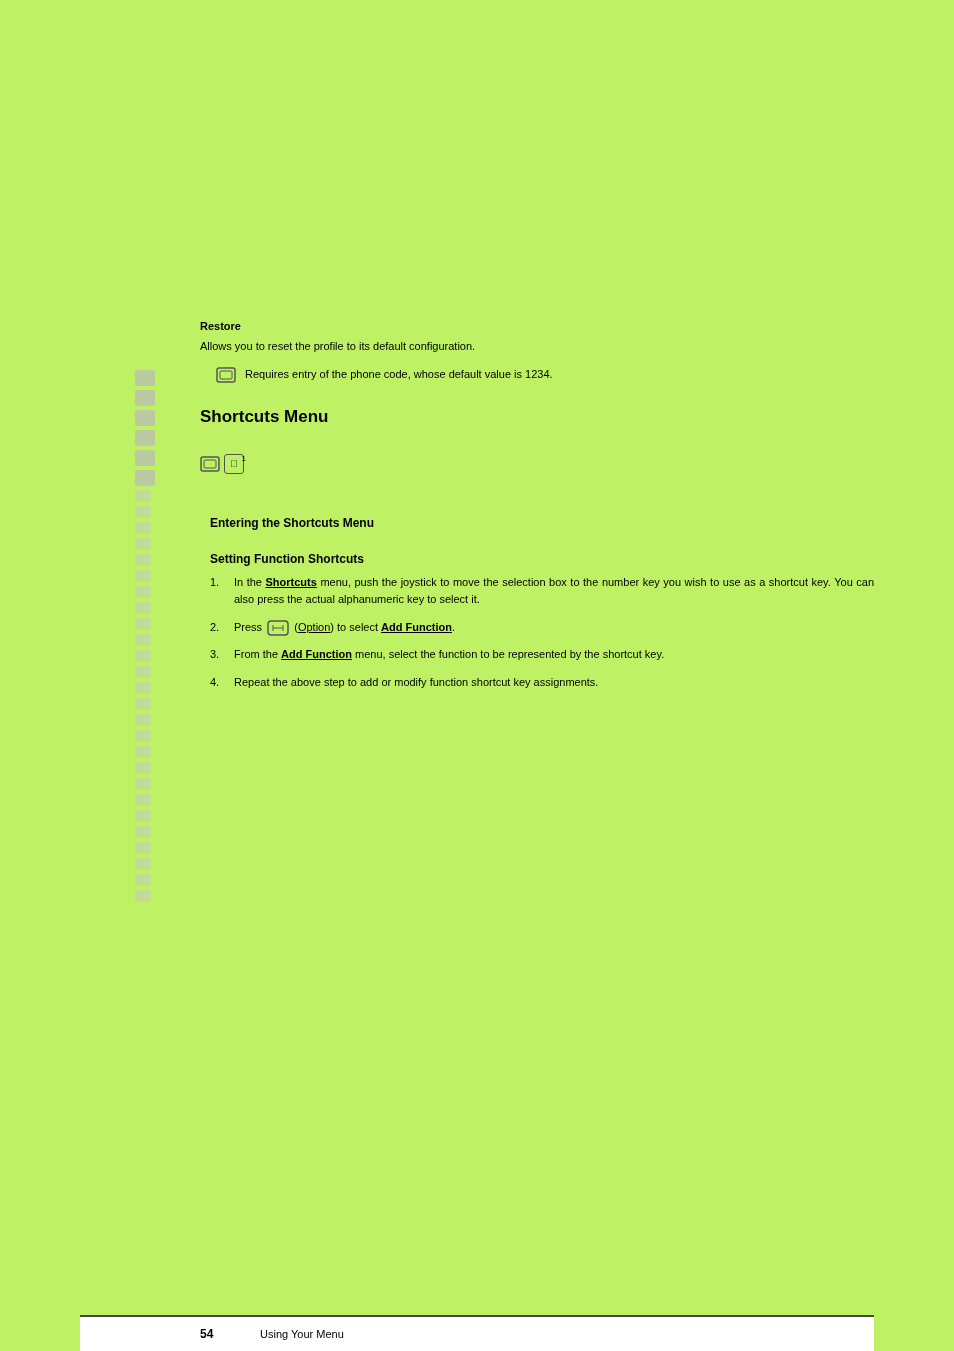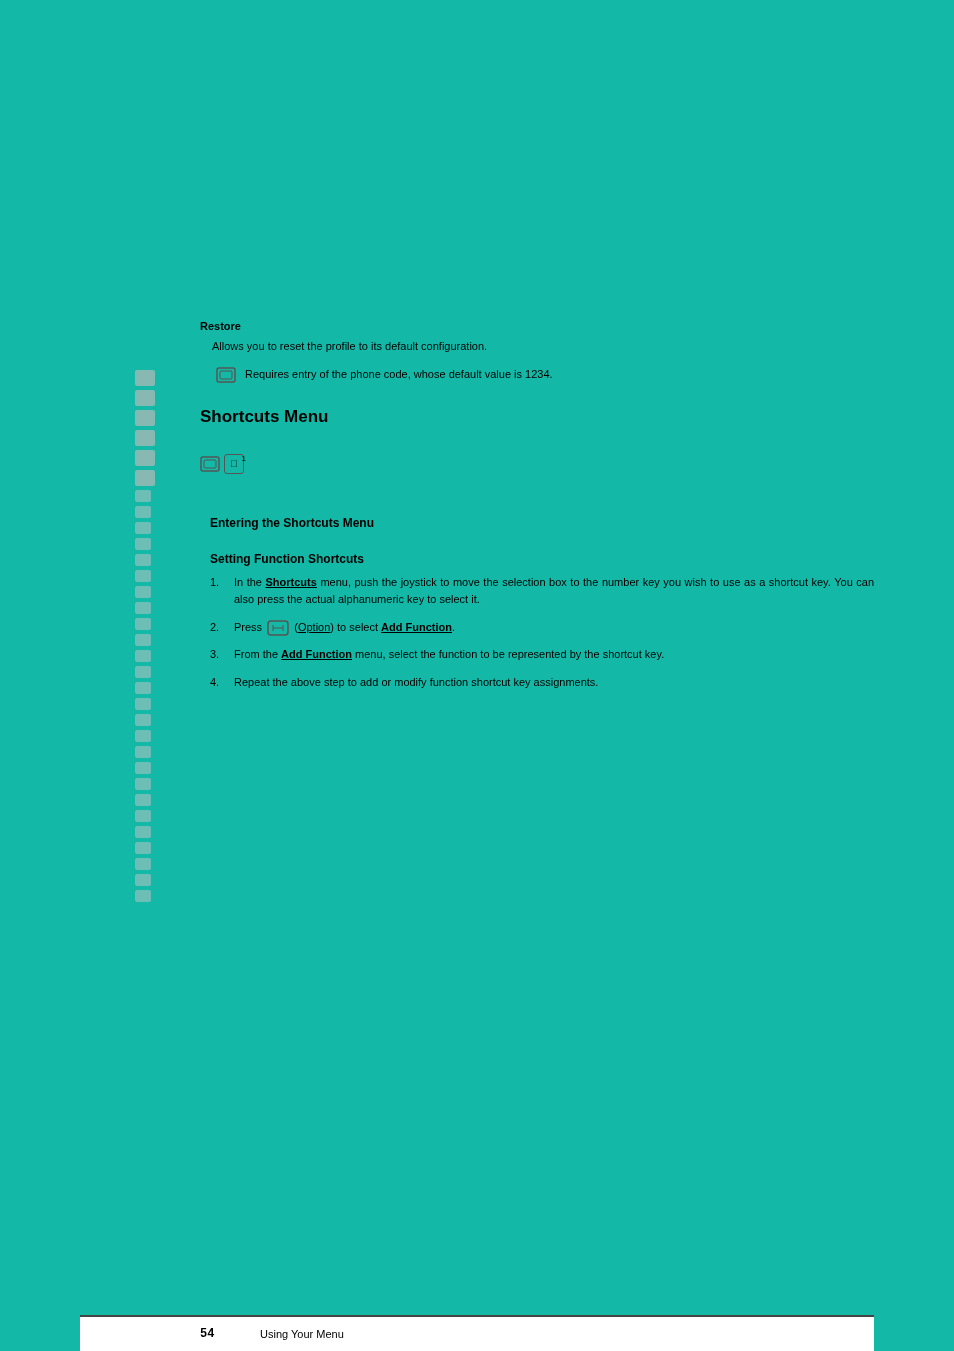--- a/index.html
+++ b/index.html
@@ -9,21 +9,21 @@
       display: flex;
       justify-content: center;
       align-items: flex-start;
       min-height: 1351px;
       font-family: Arial, Helvetica, sans-serif;
     }
 
     .page {
       width: 954px;
       min-height: 1351px;
-      background: #14b8a6;
+      background: #bef264;
       position: relative;
       display: flex;
       flex-direction: column;
     }
 
     .page-content {
       padding: 40px 80px 40px 200px;
       flex: 1;
       display: flex;
       flex-direction: column;
@@ -80,21 +80,20 @@
       margin-bottom: 6px;
       margin-top: 16px;
       margin-left: 10px;
     }
 
     .body-text {
       font-size: 11px;
       line-height: 1.6;
       margin-bottom: 10px;
       text-align: justify;
-      margin-left: 12px;
     }
 
     .shortcuts-menu-section {
       margin-bottom: 16px;
     }
 
     .voicemail-note {
       display: flex;
       align-items: flex-start;
       gap: 6px;
@@ -143,21 +142,20 @@
       display: flex;
       align-items: center;
       gap: 20px;
       background: #ffffff;
     }
 
     .page-number {
       font-size: 12px;
       font-weight: bold;
       min-width: 40px;
-      font-family: Liberation Mono, monospace;
     }
 
     .footer-text {
       font-size: 11px;
     }
 
     
     .left-tabs {
       position: absolute;
       left: 135px;

